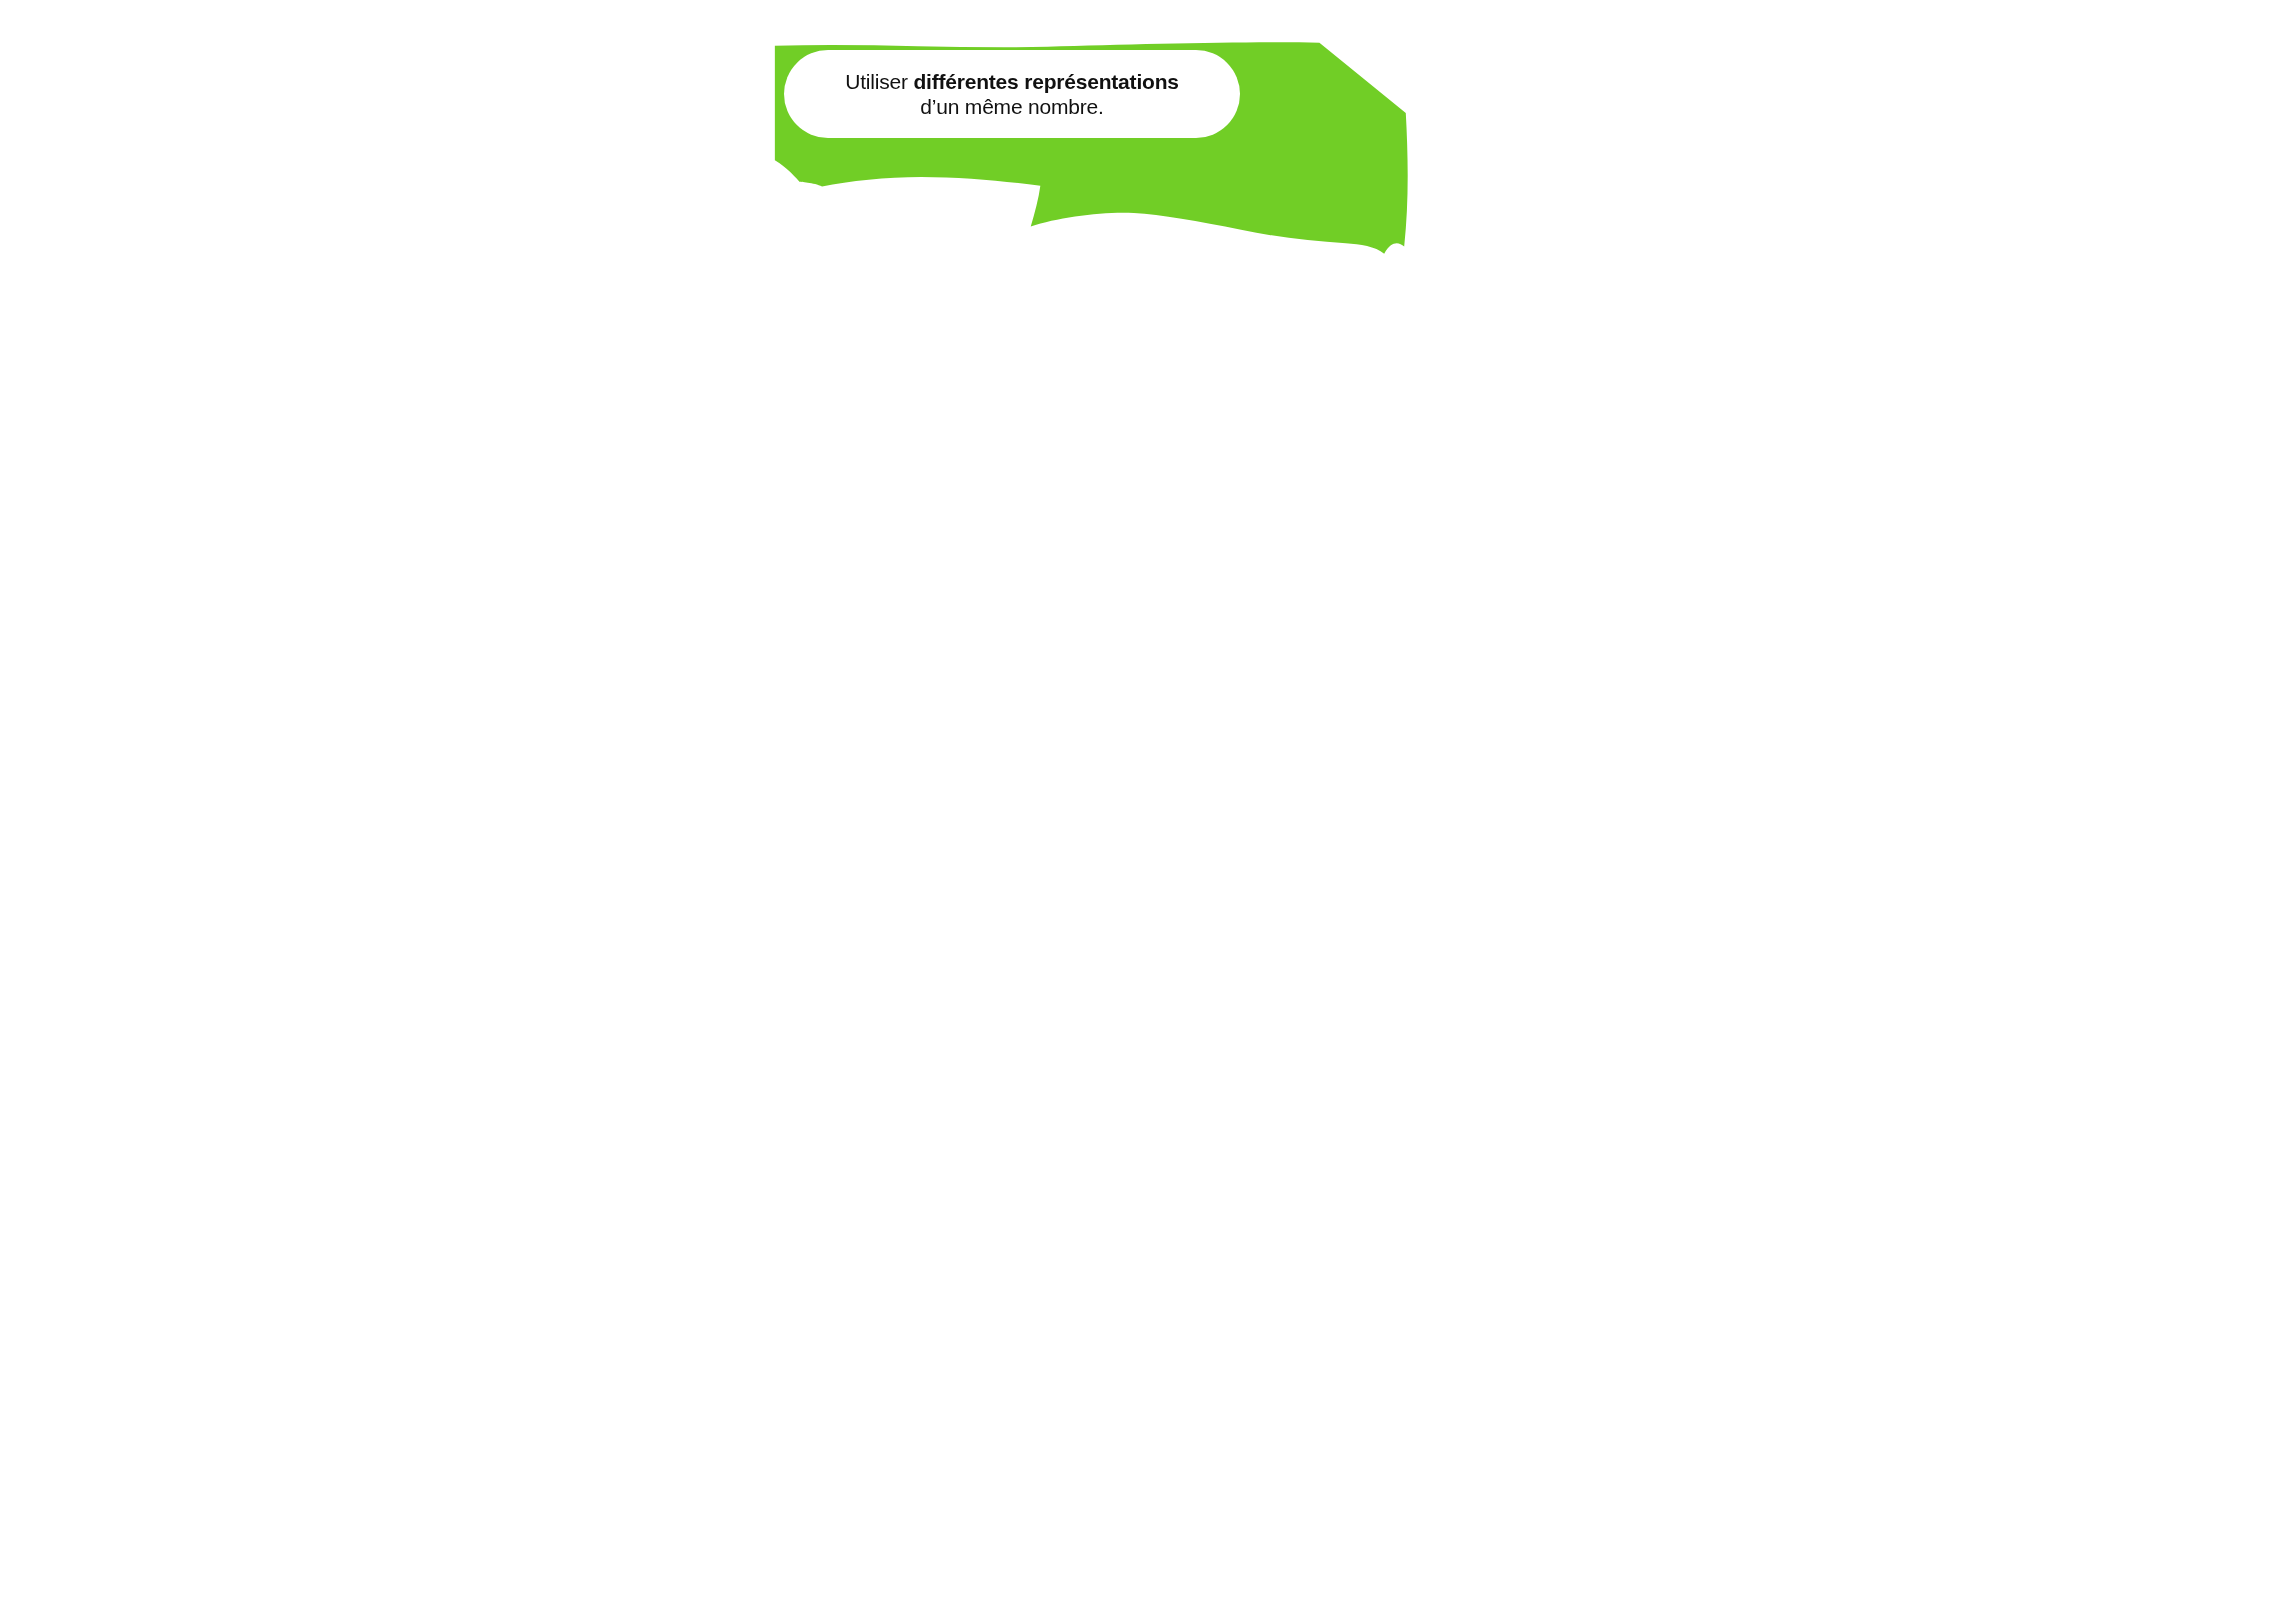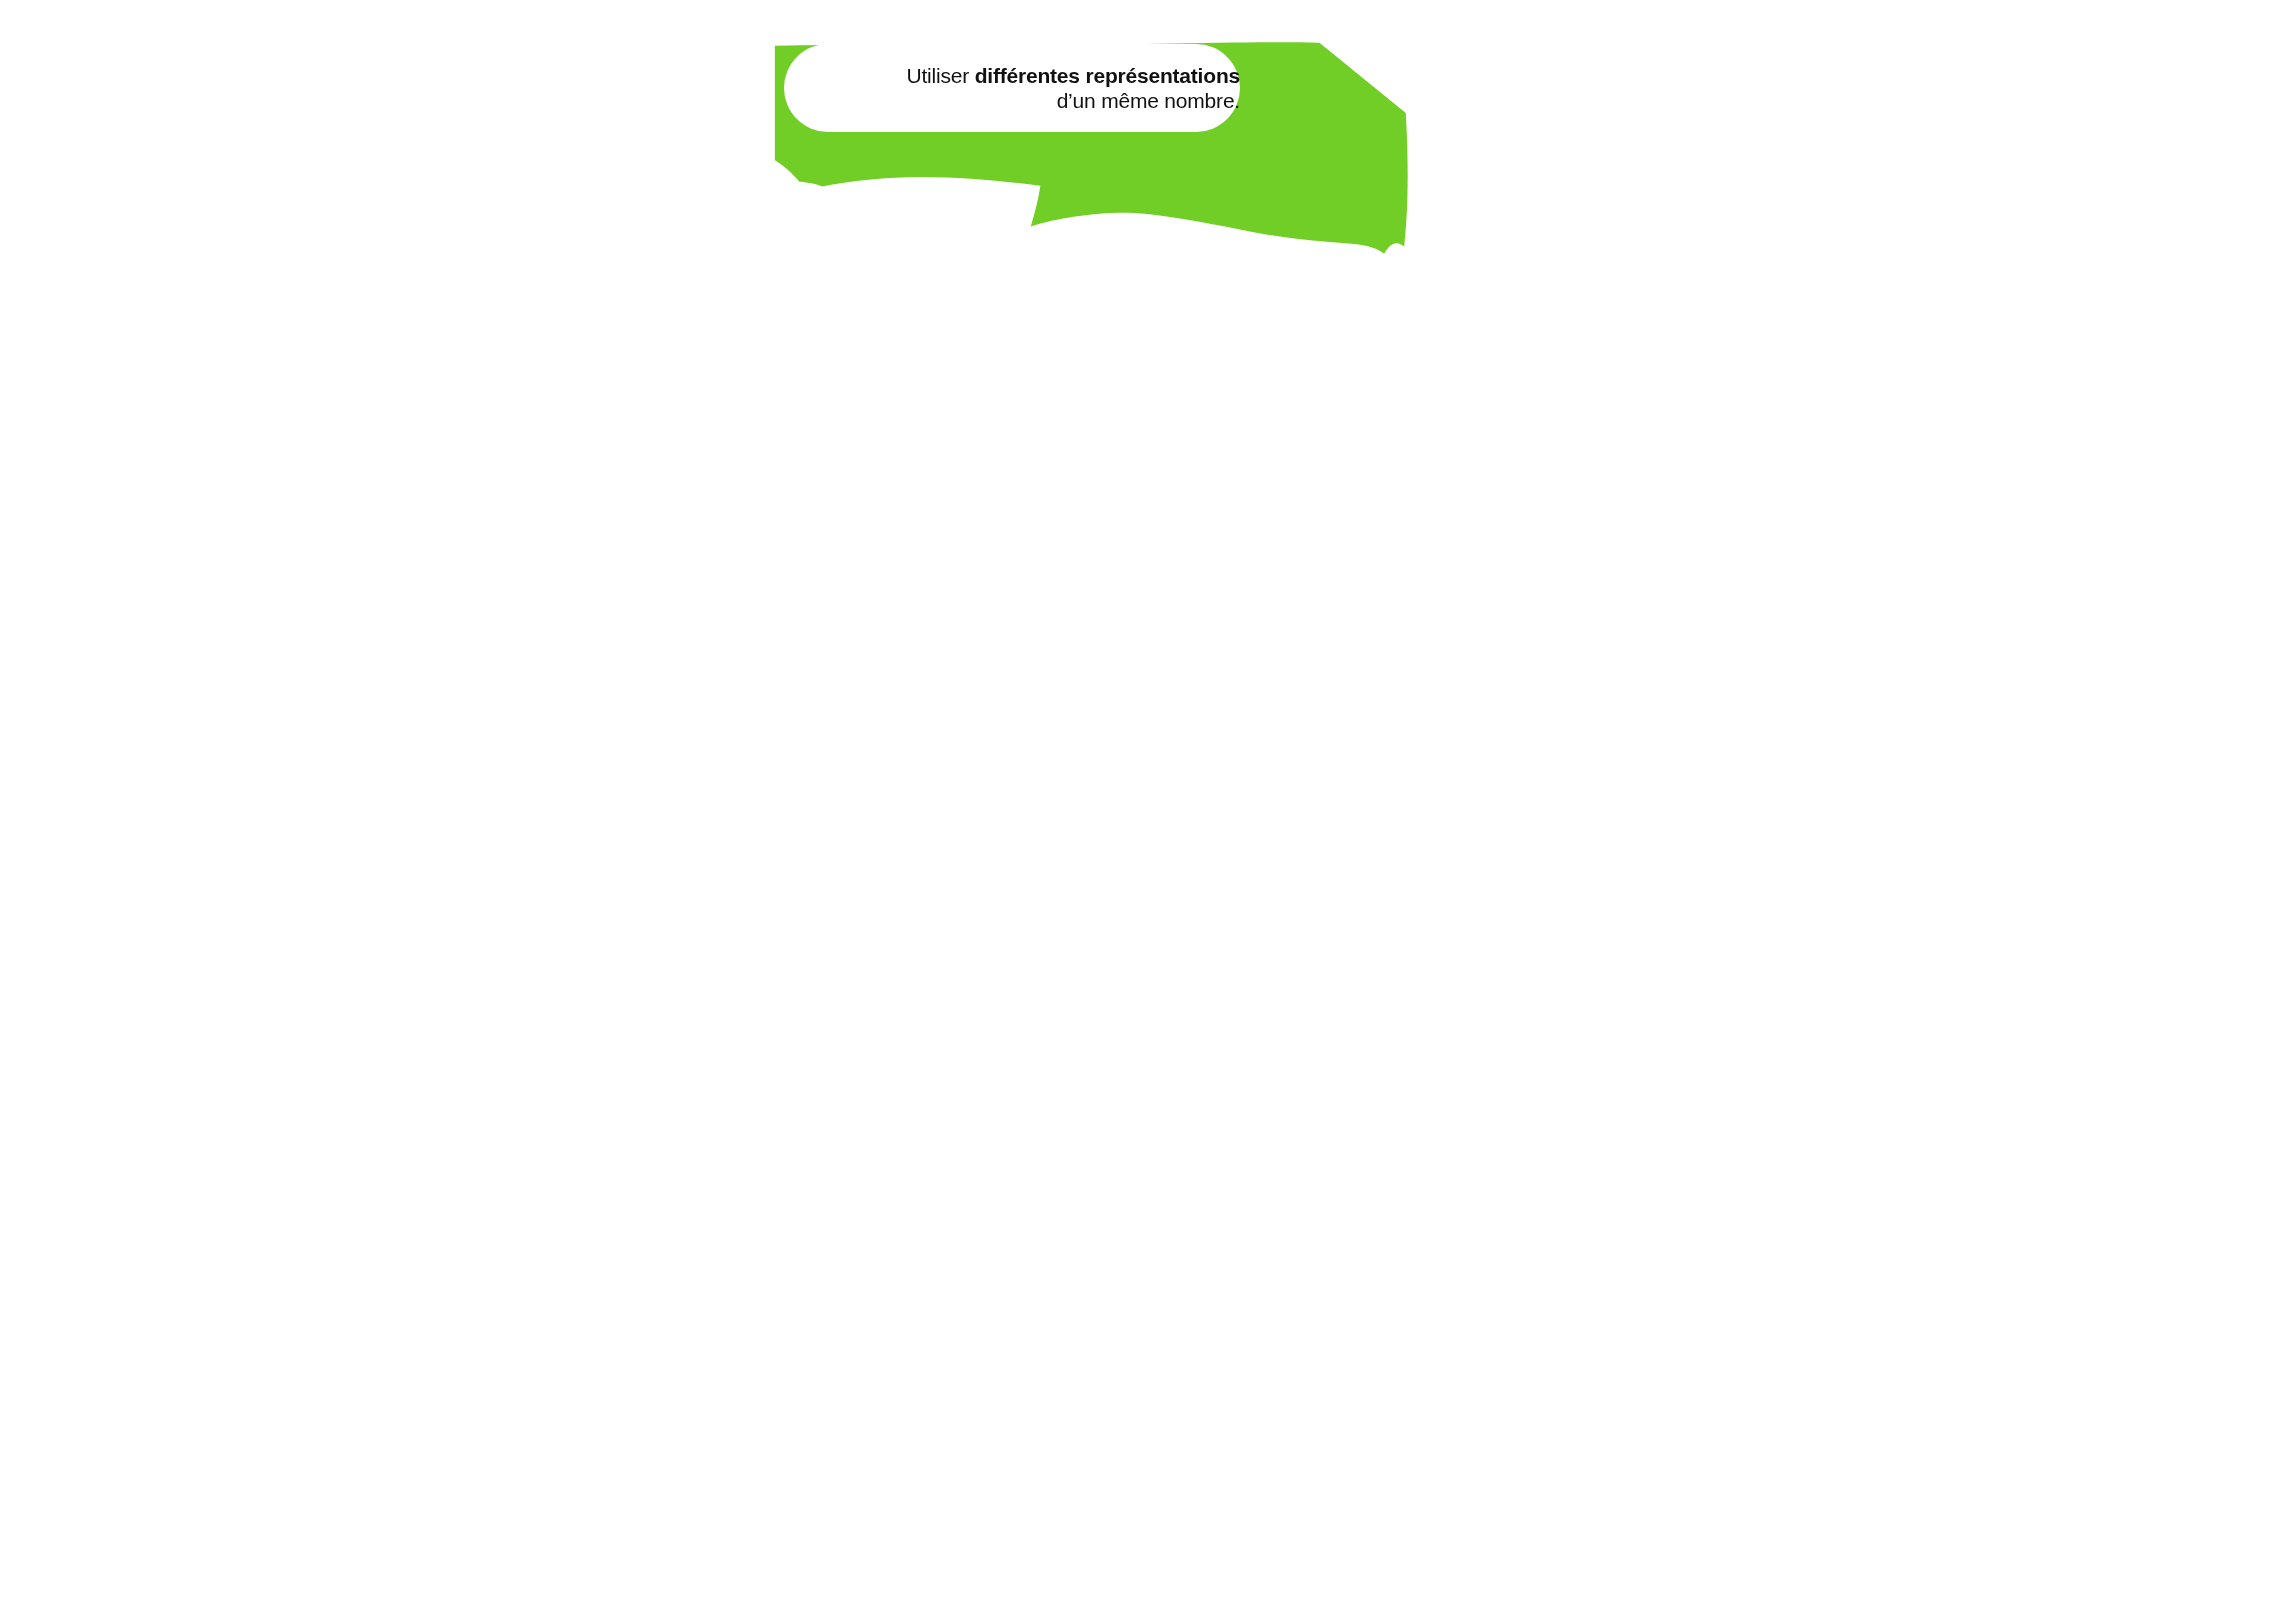--- a/index.html
+++ b/index.html
@@ -19,28 +19,28 @@
     position: absolute;
     left: 0;
     top: 0;
     width: 2295px;
     height: 1623px;
     display: block;
   }
   .speech-bubble {
     position: absolute;
     left: 784px;
-    top: 44px;
+    top: 50px;
     width: 456px;
     height: 88px;
     background: #ffffff;
     border-radius: 44px;
     display: flex;
     flex-direction: column;
-    align-items: flex-end;
+    align-items: center;
     justify-content: center;
     text-align: center;
   }
   .bubble-line {
     font-size: 21px;
     line-height: 25px;
     letter-spacing: -0.2px;
     color: #111111;
     white-space: nowrap;
   }

